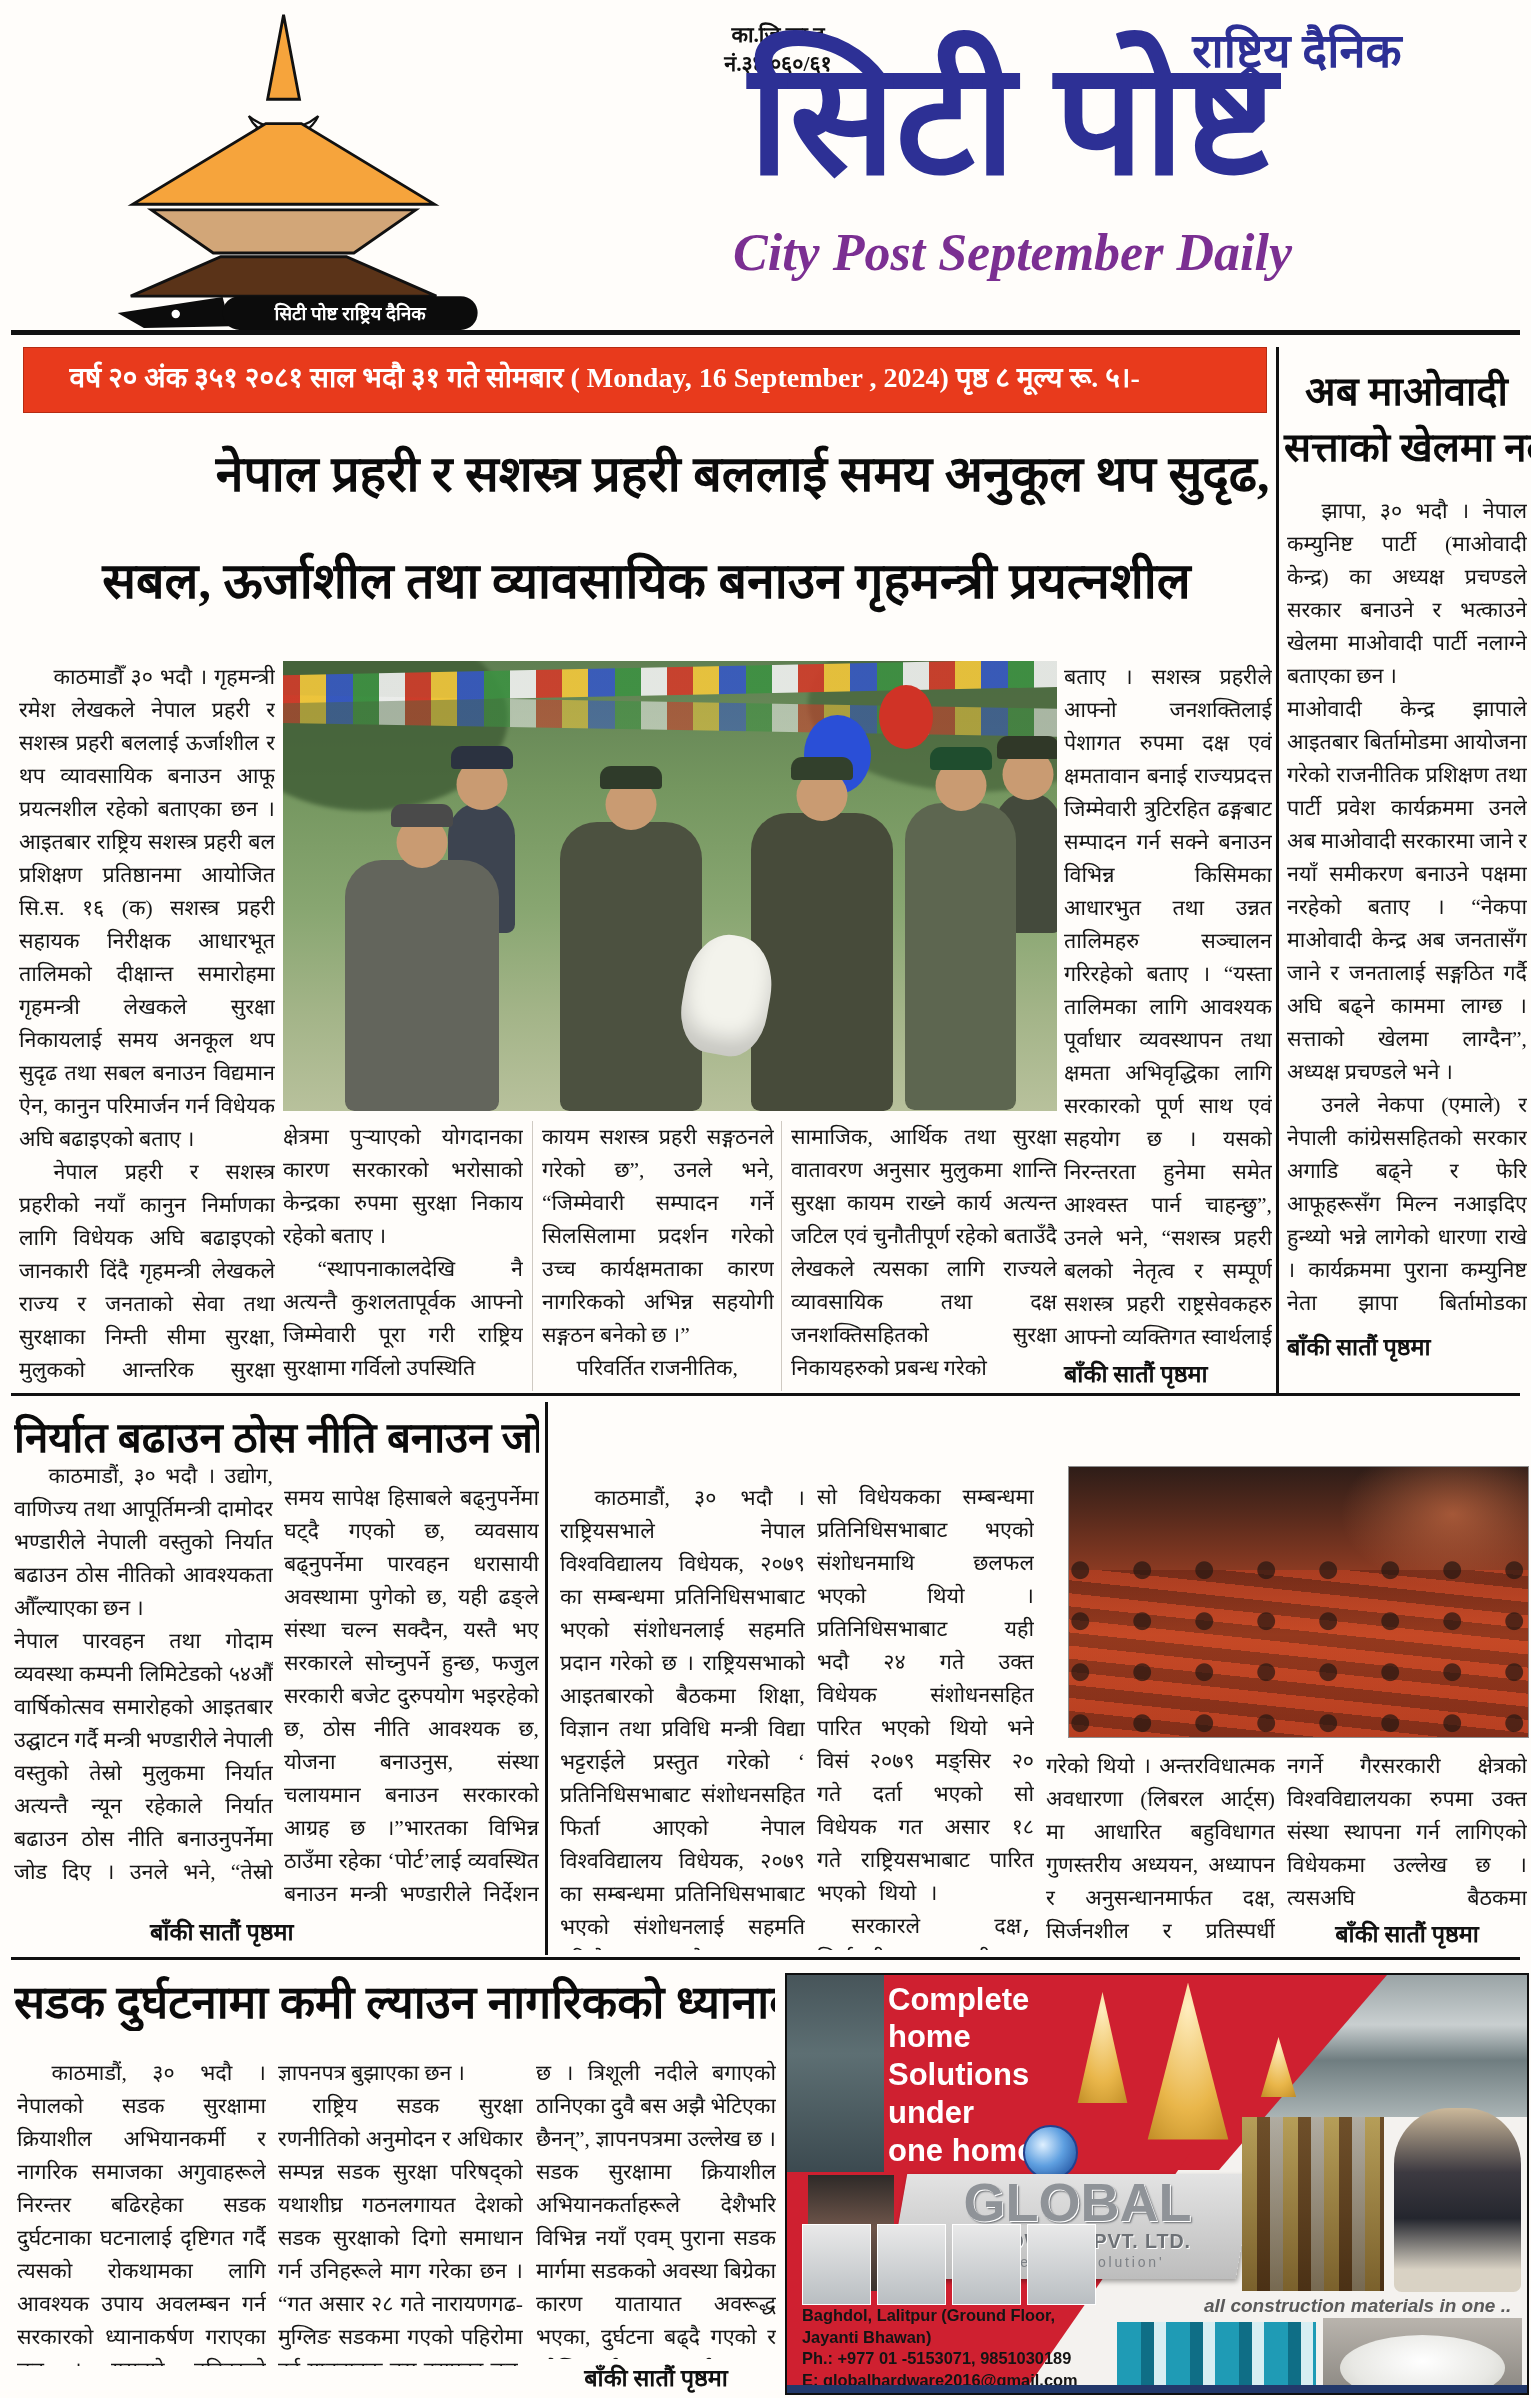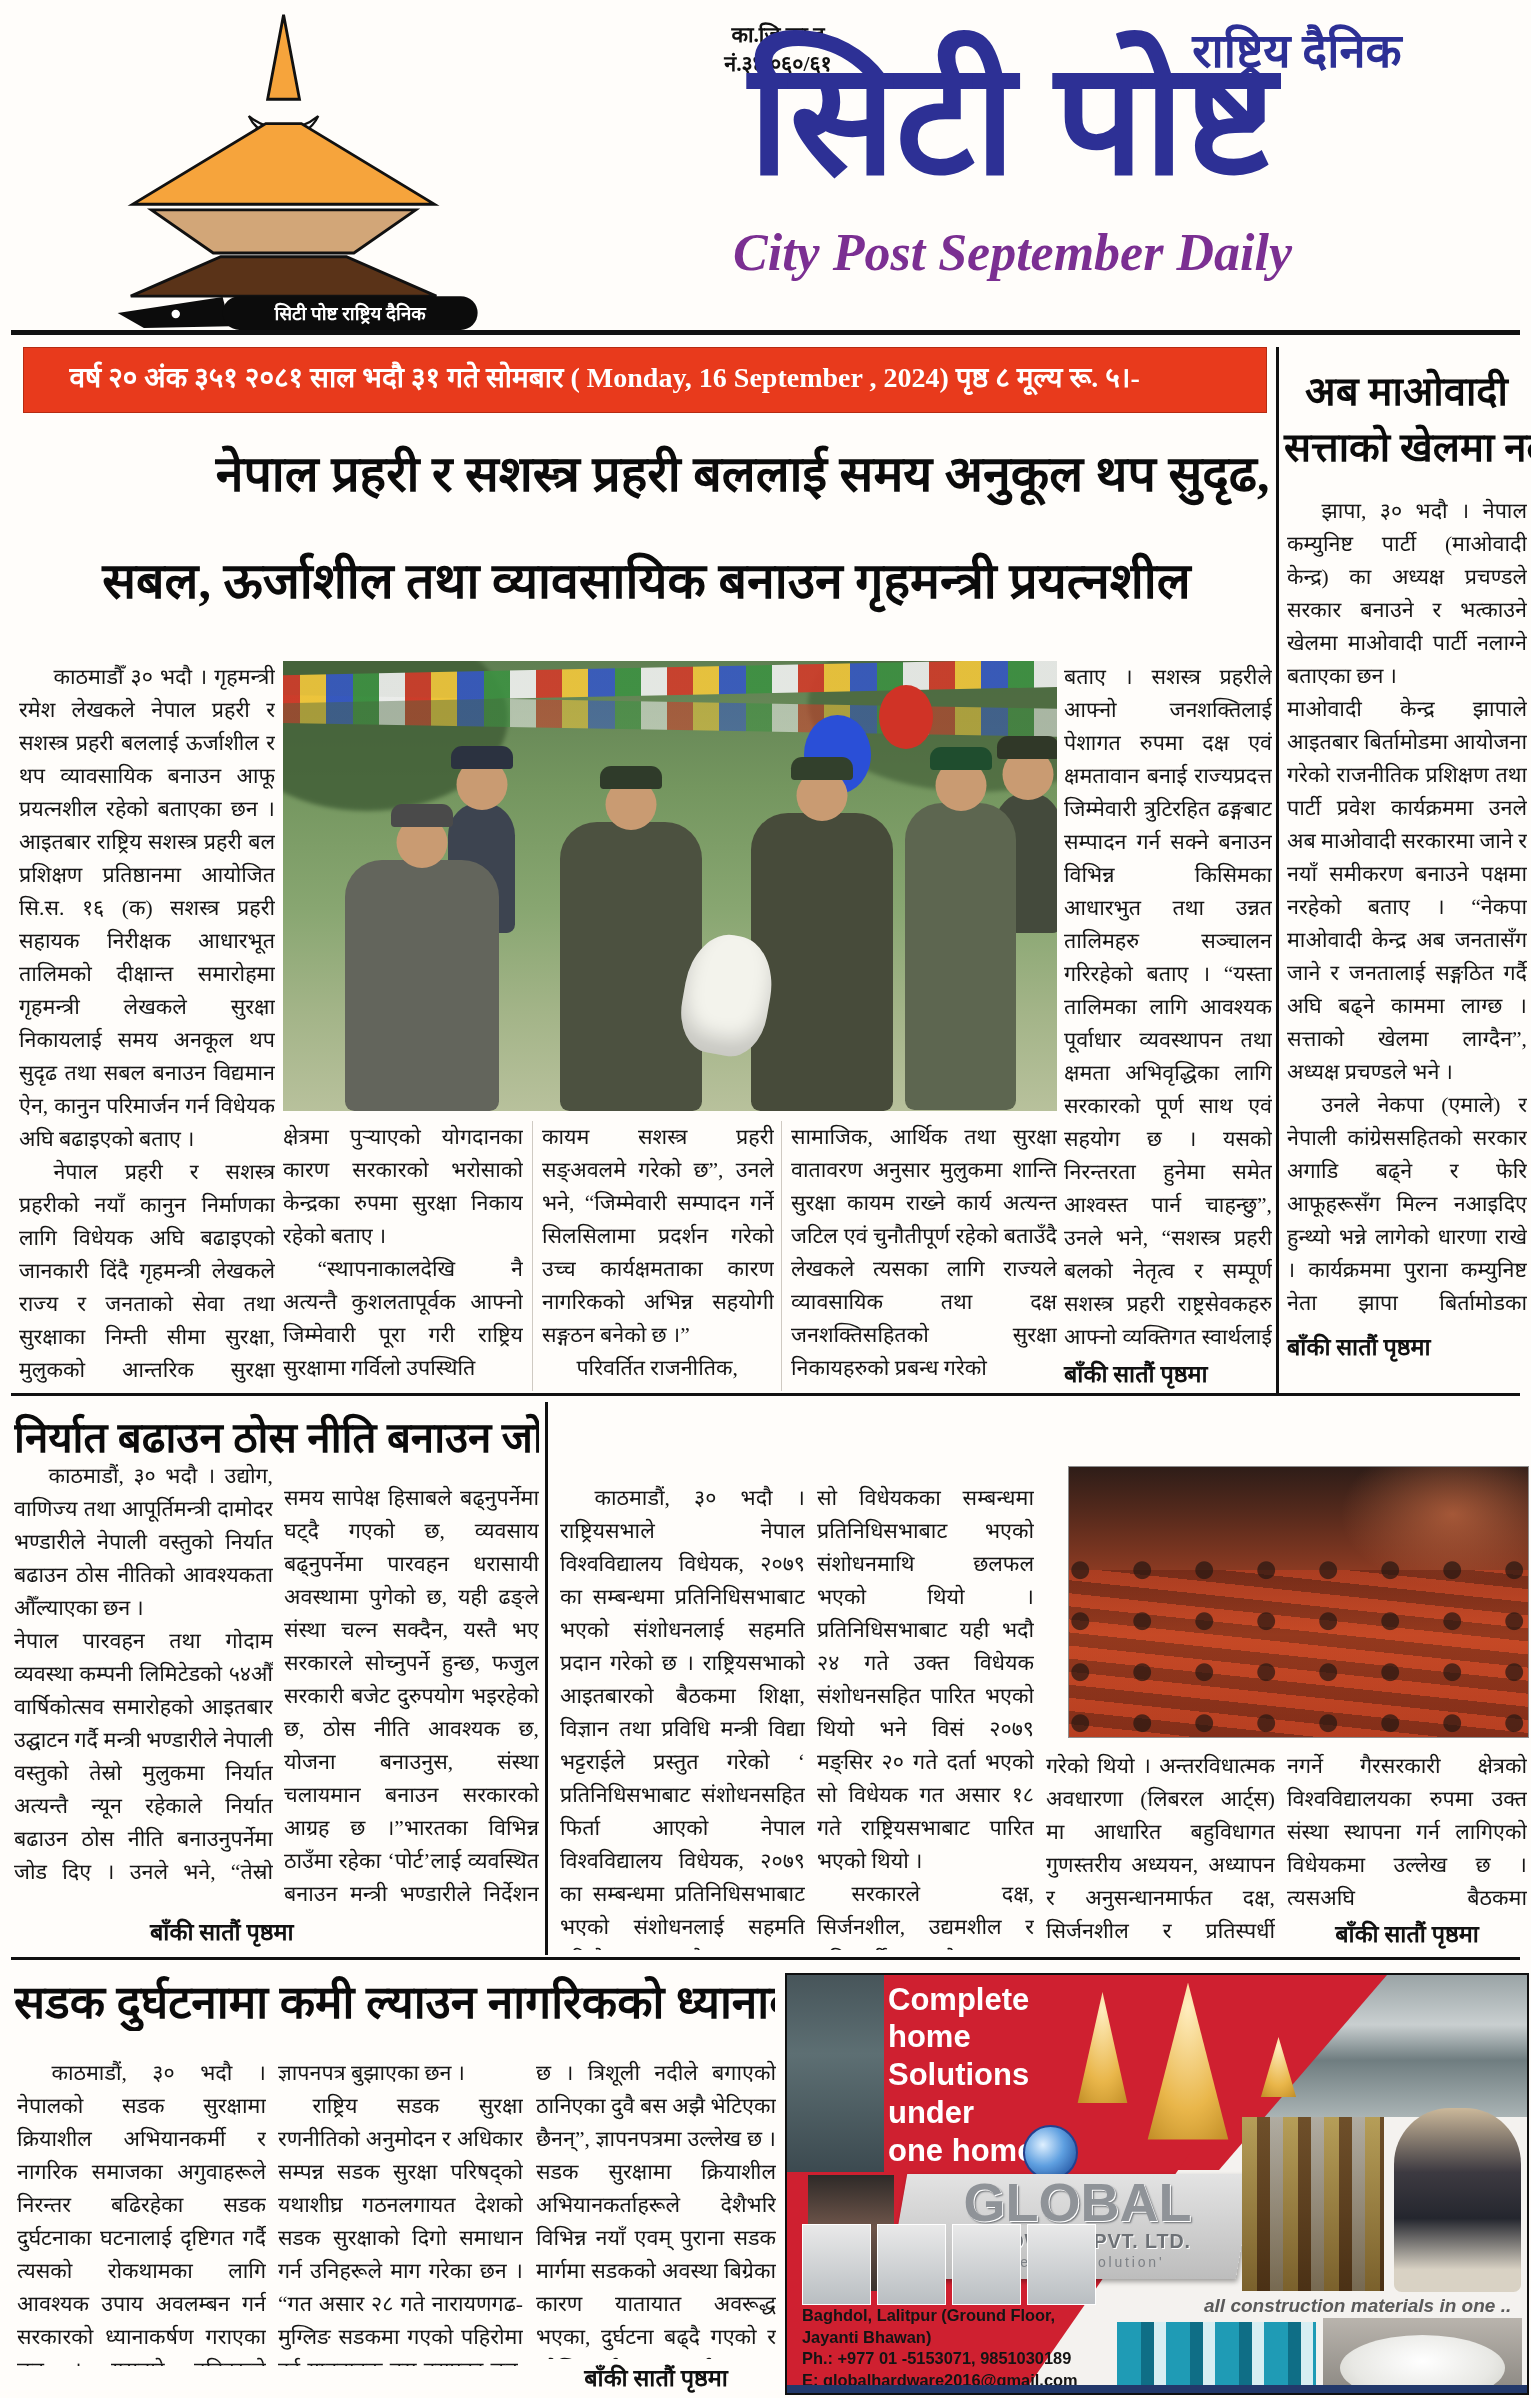--- a/index.html
+++ b/index.html
@@ -155,21 +155,21 @@
     <div class="person" style="left:622px;top:142px;width:111px;height:307px;background:#5d6650;--cap:#1f4d2e;"></div>
     <div class="bouquet"></div>
   </div>
 
   <div class="bodycol" style="left:283px;top:1121px;width:240px;height:270px;">
     <p>क्षेत्रमा पुर्‍याएको योगदानका कारण सरकारको भरोसाको केन्द्रका रुपमा सुरक्षा निकाय रहेको बताए ।</p>
     <p class="ind">“स्थापनाकालदेखि नै अत्यन्तै कुशलतापूर्वक आफ्नो जिम्मेवारी पूरा गरी राष्ट्रिय सुरक्षामा गर्विलो उपस्थिति</p>
   </div>
   <div class="colrule" style="left:532px;top:1121px;height:270px;"></div>
   <div class="bodycol" style="left:542px;top:1121px;width:232px;height:270px;">
-    <p>कायम सशस्त्र प्रहरी सङ्अवलमे गरेको छ”, उनले भने, “जिम्मेवारी सम्पादन गर्ने सिलसिलामा प्रदर्शन गरेको उच्च कार्यक्षमताका कारण नागरिकको अभिन्न सहयोगी सङ्गठन बनेको छ ।”</p>
+    <p>कायम सशस्त्र प्रहरी सङ्गठनले गरेको छ”, उनले भने, “जिम्मेवारी सम्पादन गर्ने सिलसिलामा प्रदर्शन गरेको उच्च कार्यक्षमताका कारण नागरिकको अभिन्न सहयोगी सङ्गठन बनेको छ ।”</p>
     <p class="ind">परिवर्तित राजनीतिक,</p>
   </div>
   <div class="colrule" style="left:781px;top:1121px;height:270px;"></div>
   <div class="bodycol" style="left:791px;top:1121px;width:266px;height:270px;">
     <p>सामाजिक, आर्थिक तथा सुरक्षा वातावरण अनुसार मुलुकमा शान्ति सुरक्षा कायम राख्ने कार्य अत्यन्त जटिल एवं चुनौतीपूर्ण रहेको बताउँदै लेखकले त्यसका लागि राज्यले व्यावसायिक तथा दक्ष जनशक्तिसहितको सुरक्षा निकायहरुको प्रबन्ध गरेको</p>
   </div>
 
   <div class="bodycol" style="left:1064px;top:661px;width:208px;height:693px;">
     <p>बताए । सशस्त्र प्रहरीले आफ्नो जनशक्तिलाई पेशागत रुपमा दक्ष एवं क्षमतावान बनाई राज्यप्रदत्त जिम्मेवारी त्रुटिरहित ढङ्गबाट सम्पादन गर्न सक्ने बनाउन विभिन्न किसिमका आधारभुत तथा उन्नत तालिमहरु सञ्चालन गरिरहेको बताए । “यस्ता तालिमका लागि आवश्यक पूर्वाधार व्यवस्थापन तथा क्षमता अभिवृद्धिका लागि सरकारको पूर्ण साथ एवं सहयोग छ । यसको निरन्तरता हुनेमा समेत आश्वस्त पार्न चाहन्छु”, उनले भने, “सशस्त्र प्रहरी बलको नेतृत्व र सम्पूर्ण सशस्त्र प्रहरी राष्ट्रसेवकहरु आफ्नो व्यक्तिगत स्वार्थलाई थाती राखेर शान्ति सुरक्षाका क्षेत्रमा नवीन योजना लागू गर्दै अघि बढिरहेको महसुस छ ।”</p>
 
@@ -196,21 +196,21 @@
   </div>
   <div class="bodycol" style="left:284px;top:1482px;width:255px;height:429px;">
     <p>समय सापेक्ष हिसाबले बढ्नुपर्नेमा घट्दै गएको छ, व्यवसाय बढ्नुपर्नेमा पारवहन धरासायी अवस्थामा पुगेको छ, यही ढङ्ले संस्था चल्न सक्दैन, यस्तै भए सरकारले सोच्नुपर्ने हुन्छ, फजुल सरकारी बजेट दुरुपयोग भइरहेको छ, ठोस नीति आवश्यक छ, योजना बनाउनुस, संस्था चलायमान बनाउन सरकारको आग्रह छ ।”भारतका विभिन्न ठाउँमा रहेका ‘पोर्ट’लाई व्यवस्थित बनाउन मन्त्री भण्डारीले निर्देशन दिए । “हाम्रो नीति निर्यात बढाउने हुनुपर्छ, ठोस योजना बनाएर प्रस्ताव ल्याउनुस्,</p>
   </div>
   <div class="contd abs" style="left:150px;top:1915px;">बाँकी सातौं पृष्ठमा</div>
 
   <div class="bodycol" style="left:560px;top:1482px;width:245px;height:468px;">
     <p class="ind">काठमाडौं, ३० भदौ । राष्ट्रियसभाले नेपाल विश्वविद्यालय विधेयक, २०७९ का सम्बन्धमा प्रतिनिधिसभाबाट भएको संशोधनलाई सहमति प्रदान गरेको छ । राष्ट्रियसभाको आइतबारको बैठकमा शिक्षा, विज्ञान तथा प्रविधि मन्त्री विद्या भट्टराईले प्रस्तुत गरेको ‘ प्रतिनिधिसभाबाट संशोधनसहित फिर्ता आएको नेपाल विश्वविद्यालय विधेयक, २०७९ का सम्बन्धमा प्रतिनिधिसभाबाट भएको संशोधनलाई सहमति गरियोस्’ भन्ने प्रस्ताव सर्वसम्मतिले स्वीकृति गरेको हो ।</p>
 
   </div>
-  <div class="bodycol" style="left:817px;top:1482px;width:217px;height:468px;">
+  <div class="bodycol" style="left:817px;top:1482px;width:217px;height:468px;font-family:Liberation Mono, monospace;">
     <p>सो विधेयकका सम्बन्धमा प्रतिनिधिसभाबाट भएको संशोधनमाथि छलफल भएको थियो । प्रतिनिधिसभाबाट यही भदौ २४ गते उक्त विधेयक संशोधनसहित पारित भएको थियो भने विसं २०७९ मङ्सिर २० गते दर्ता भएको सो विधेयक गत असार १८ गते राष्ट्रियसभाबाट पारित भएको थियो ।</p>
     <p class="ind">सरकारले दक्ष, सिर्जनशील, उद्यमशील र प्रतिस्पर्धी मानवस्रोत उत्पादन गर्न गैरसरकारी क्षेत्रमा सार्वजनिक विश्वविद्यालय स्थापना र सञ्चालन गर्न आवश्यक ठानी सो विधेयक सङ्घीय संसद्मा पेस</p>
   </div>
 
   <div class="photo-parl">
     <div class="parl-glow"></div>
     <div class="parl-seats"></div>
     <div class="parl-heads"></div>
   </div>
 

